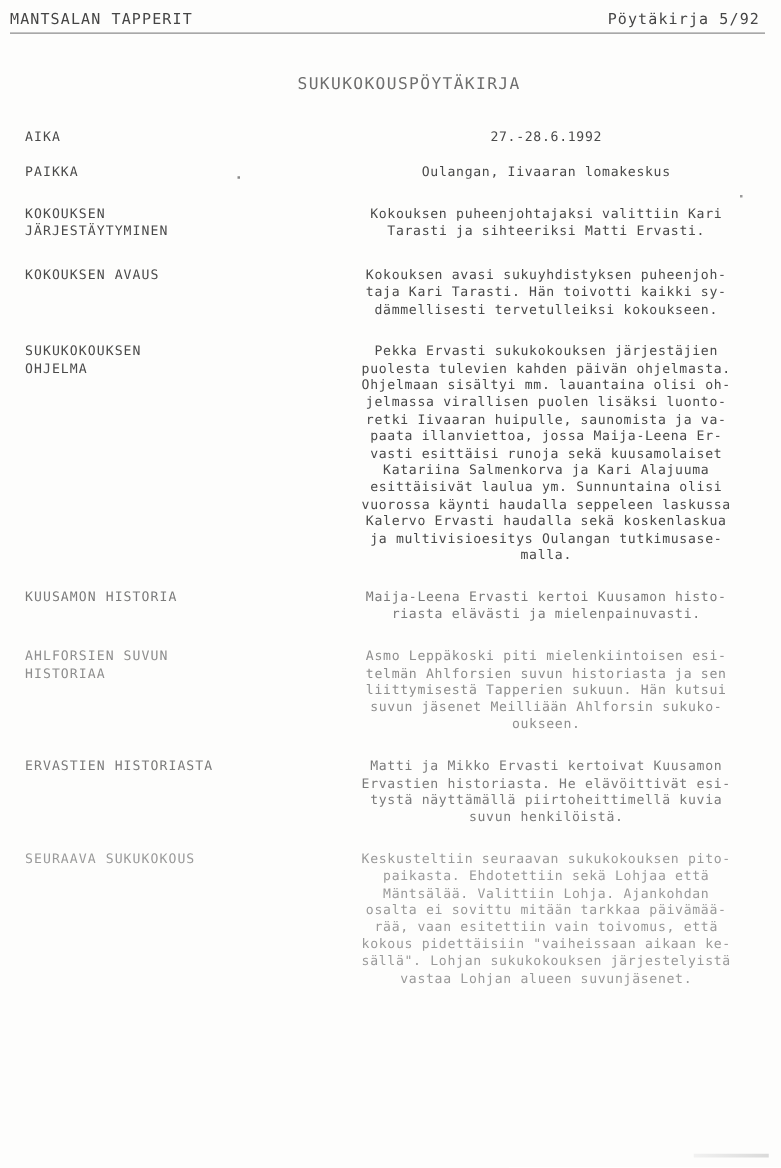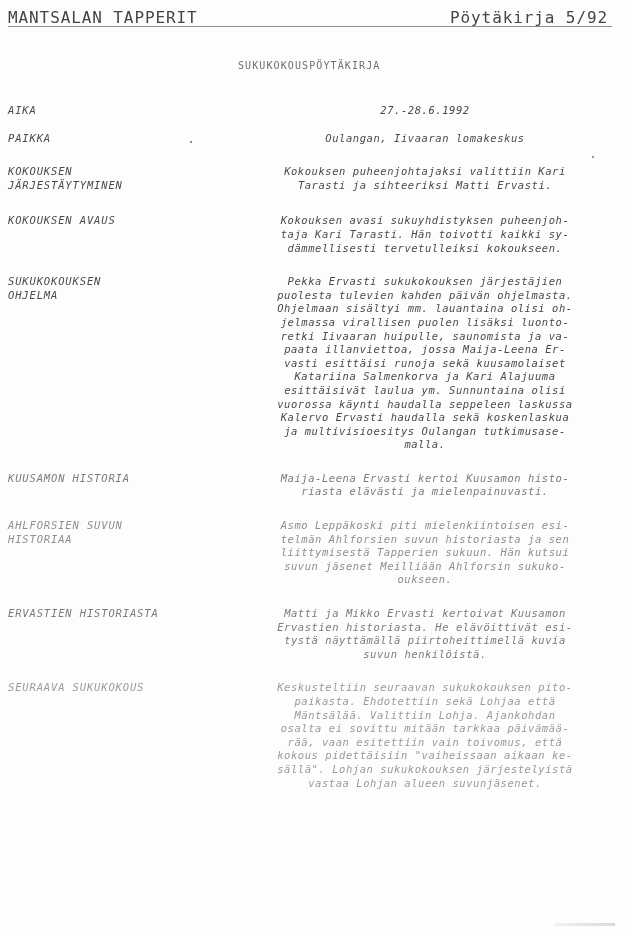--- a/index.html
+++ b/index.html
@@ -22,46 +22,45 @@
     height: 934px;
     background: #fdfdfc;
   }
   .header {
     position: absolute;
     left: 8px;
     top: 8px;
     width: 600px;
     display: flex;
     justify-content: space-between;
-    font-size: 16px;
+    font-size: 12px;
     letter-spacing: 0.9px;
     color: #454545;
   }
   .rule {
     position: absolute;
     left: 8px;
     top: 26px;
     width: 604px;
     height: 1px;
     background: #8c8c8c;
   }
   .doc-title {
     position: absolute;
     left: 238px;
     top: 60px;
-    font-size: 10px;
+    font-size: 13px;
     letter-spacing: 1.1px;
     color: #6e6e6e;
   }
   .body {
     position: absolute;
-    left: 8px;
+    left: 20px;
     top: 104px;
     width: 604px;
-    font-style: italic;
   }
   .row {
     display: flex;
     align-items: flex-start;
     margin-bottom: 14px;
   }
   .label {
     width: 230px;
     flex: 0 0 230px;
     font-size: 10.5px;

